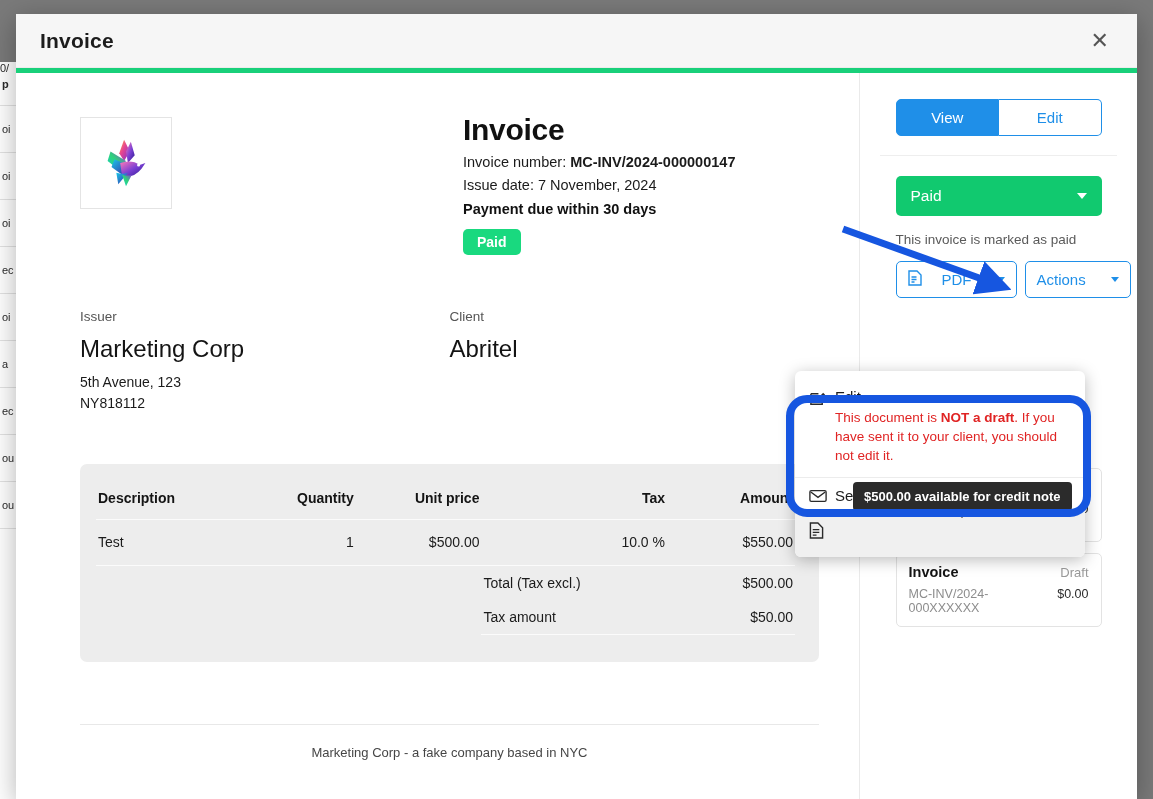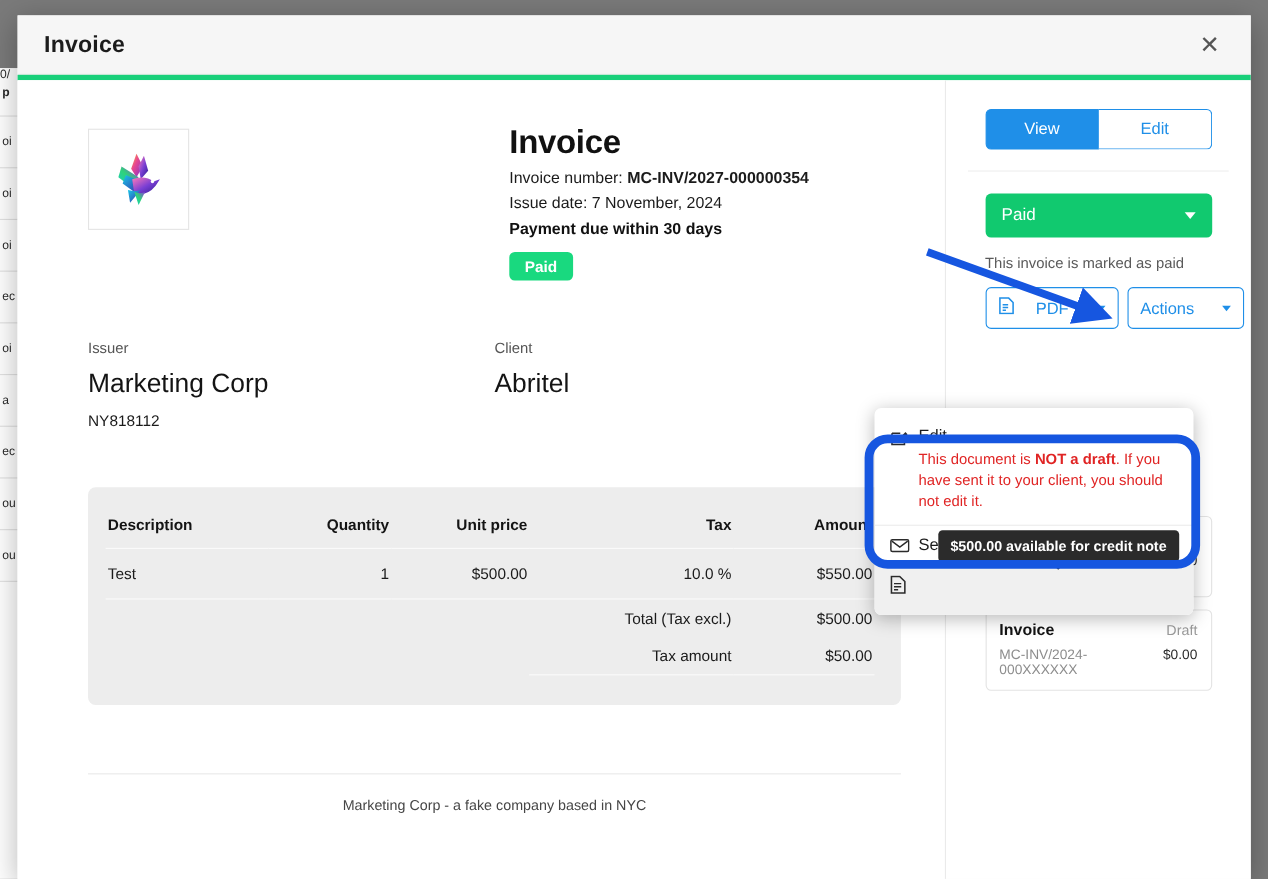--- a/index.html
+++ b/index.html
@@ -100,21 +100,21 @@
   }
   th.desc { text-align: left; }
   thead tr { border-bottom: 1px solid #fbfbfb; }
   td {
     font-size: 14px; color: #1b1b1b; text-align: right;
     padding: 14px 2px 15px 2px;
   }
   td.desc { text-align: left; }
   tbody tr { border-bottom: 1px solid #fbfbfb; }
   .tot-row td { padding: 9px 2px; border: none; }
-  .tot-label { text-align: right; font-size: 14px; color: #1b1b1b; }
+  .tot-label { text-align: left; font-size: 14px; color: #1b1b1b; }
   .tot-val { text-align: right; font-size: 14px; color: #1b1b1b; width: 128px; }
   .tot-sep td { border-top: 1px solid #fbfbfb; padding: 0; height: 1px; }
   .grand td { font-weight: bold; font-size: 15px; color: #111; padding-top: 14px; }
 
   #doc-footer {
     margin-top: 62px; width: 739px;
     border-top: 1px solid #e8e8e8; padding-top: 20px;
     text-align: center; font-size: 13px; color: #464646;
   }
 
@@ -264,35 +264,36 @@
             <path d="M26 32 Q38 28 46 34 L52 32 L48 38 Q40 48 28 46 Z" fill="url(#g1)"></path>
             <path d="M22 42 Q30 44 34 42 L24 54 Z" fill="url(#g4)"></path>
             <path d="M28 44 Q34 46 38 44 L32 56 Z" fill="url(#g3)"></path>
             <circle cx="45" cy="34" r="1.6" fill="#fff"></circle>
           </svg>
         </div>
 
         <div id="inv-head">
           <h1>Invoice</h1>
           <div class="inv-line">
-            <span>Invoice number: </span><b>MC-INV/2027-000000354</b>
+            <span>Invoice number: </span><b>MC-INV/2024-000000147</b>
           </div>
           <div class="inv-line">
             <span>Issue date: </span><span>7 November, 2024</span>
           </div>
           <div class="due-line">Payment due within 30 days</div>
           <div class="badge-paid">Paid</div>
         </div>
       </div>
 
       <div id="parties">
         <div class="party">
           <div class="party-label">Issuer</div>
           <div class="party-name">Marketing Corp</div>
           <div class="party-addr">
+            <div>5th Avenue, 123</div>
             <div>NY818112</div>
           </div>
         </div>
         <div class="party">
           <div class="party-label">Client</div>
           <div class="party-name">Abritel</div>
         </div>
       </div>
 
       <div id="table-card">

